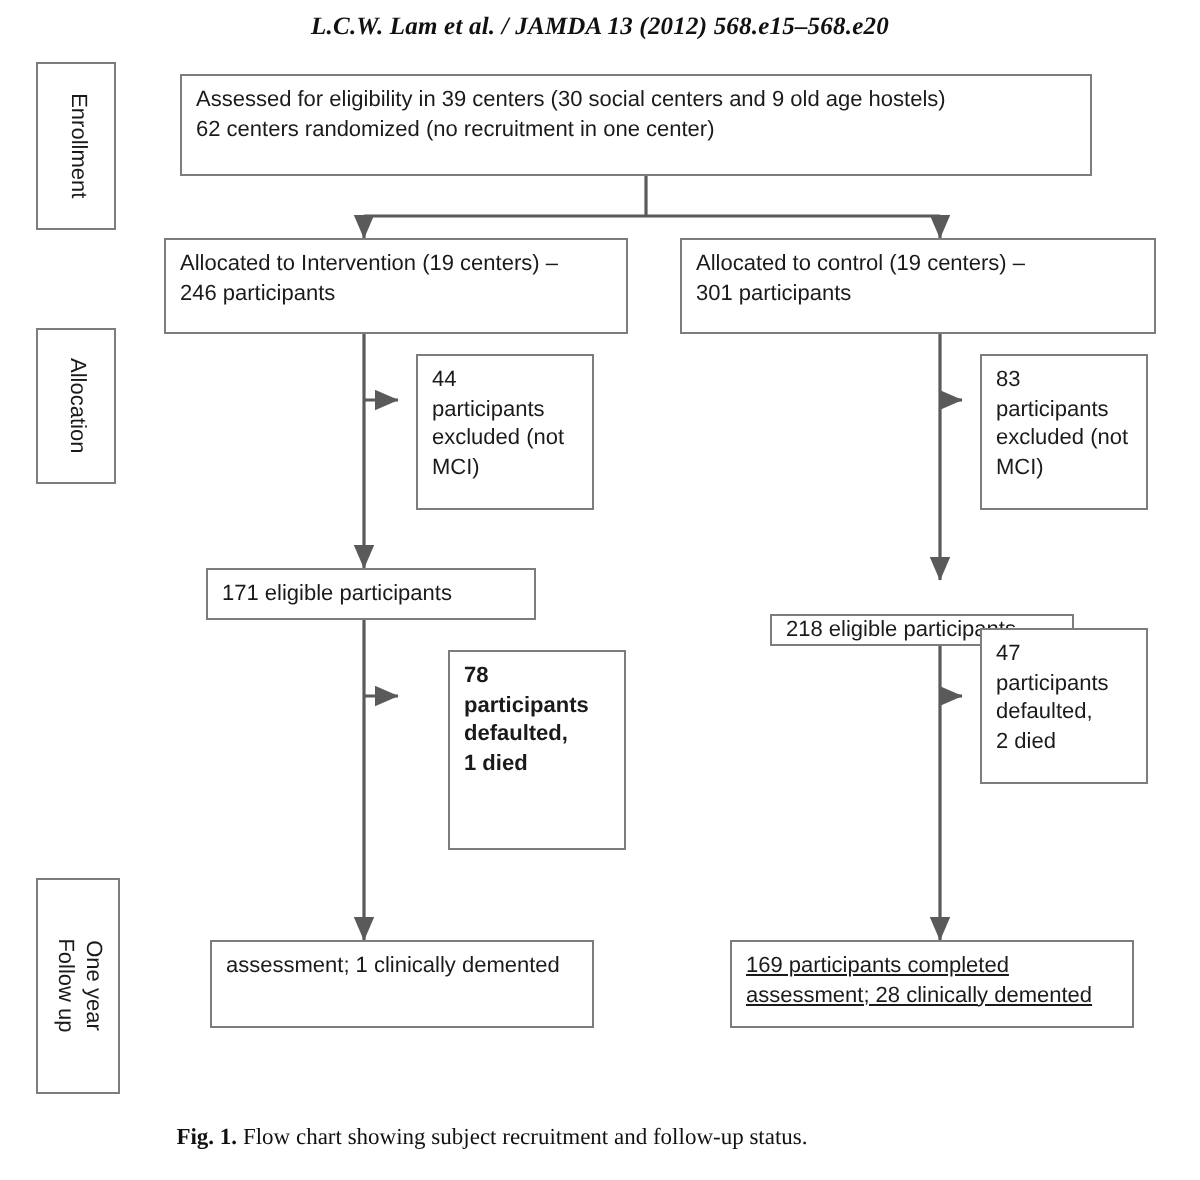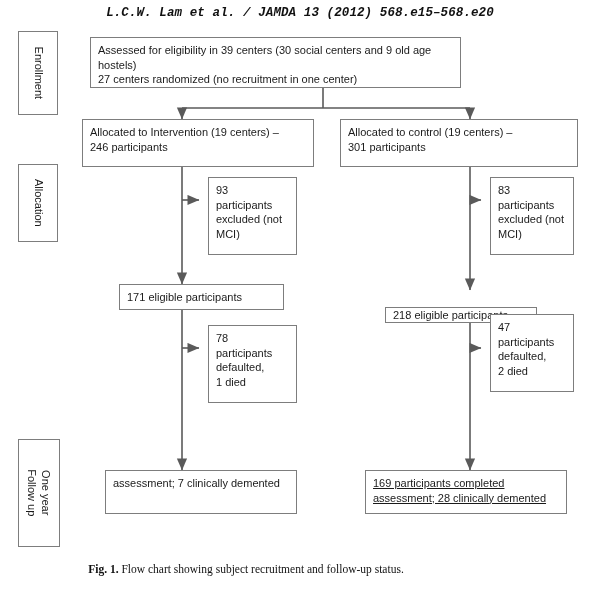--- a/index.html
+++ b/index.html
@@ -17,21 +17,21 @@
     color: #1a1a1a;
   }
 
   
   #running-head {
     position: absolute;
     top: 6px;
     left: 0;
     width: 600px;
     text-align: center;
-    font-family: Liberation Mono, monospace;
+    font-family: Liberation Serif, serif;
     font-style: italic;
     font-size: 12.5px;
     font-weight: 600;
     color: #111111;
     letter-spacing: 0.1px;
   }
 
   
   #connectors {
     position: absolute;
@@ -134,73 +134,73 @@
 
   <div class="stage" style="left:18px; top:164px; width:40px; height:78px;">
     <span>Allocation</span>
   </div>
 
   <div class="stage" style="left:18px; top:439px; width:42px; height:108px;">
     <span style="white-space:pre;">One year
 Follow up</span>
   </div>
 
-  <div class="box" style="left:90px; top:37px; width:371px; height:51px;">
+  <div class="box" style="left:90px; top:37px; width:456px; height:51px;">
     <div>Assessed for eligibility in 39 centers (30 social centers and 9 old age hostels)</div>
-    <div>27 centers randomized (no recruitment in one center)</div>
+    <div>62 centers randomized (no recruitment in one center)</div>
   </div>
 
   <div class="box" style="left:82px; top:119px; width:232px; height:48px;">
     <div>Allocated to Intervention (19 centers) –</div>
     <div>246 participants</div>
   </div>
 
   <div class="box" style="left:340px; top:119px; width:238px; height:48px;">
     <div>Allocated to control (19 centers) –</div>
     <div>301 participants</div>
   </div>
 
   <div class="box" style="left:208px; top:177px; width:89px; height:78px;">
-    <div>93</div>
+    <div>44</div>
     <div>participants</div>
     <div>excluded (not</div>
     <div>MCI)</div>
   </div>
 
   <div class="box" style="left:490px; top:177px; width:84px; height:78px;">
     <div>83</div>
     <div>participants</div>
     <div>excluded (not</div>
     <div>MCI)</div>
   </div>
 
-  <div class="box center-v" style="left:119px; top:284px; width:165px; height:26px;">
+  <div class="box center-v" style="left:103px; top:284px; width:165px; height:26px;">
     <div>171 eligible participants</div>
   </div>
 
   <div class="box center-v" style="left:385px; top:290px; width:152px; height:16px;margin-top:17px;">
     <div>218 eligible participants</div>
   </div>
 
-  <div class="box" style="left:208px; top:325px; width:89px; height:78px;">
+  <div class="box" style="left:224px; top:325px; width:89px; height:100px;font-weight:bold;">
     <div>78</div>
     <div>participants</div>
     <div>defaulted,</div>
     <div>1 died</div>
   </div>
 
   <div class="box" style="left:490px; top:314px; width:84px; height:78px;">
     <div>47</div>
     <div>participants</div>
     <div>defaulted,</div>
     <div>2 died</div>
   </div>
 
   <div class="box" style="left:105px; top:470px; width:192px; height:44px;">
-    <div>assessment; 7 clinically demented</div>
+    <div>assessment; 1 clinically demented</div>
   </div>
 
   <div class="box" style="left:365px; top:470px; width:202px; height:44px;text-decoration:underline;">
     <div>169 participants completed</div>
     <div>assessment; 28 clinically demented</div>
   </div>
 
   <div id="caption">
     <b>Fig. 1.</b>
     <span>Flow chart showing subject recruitment and follow-up status.</span>

